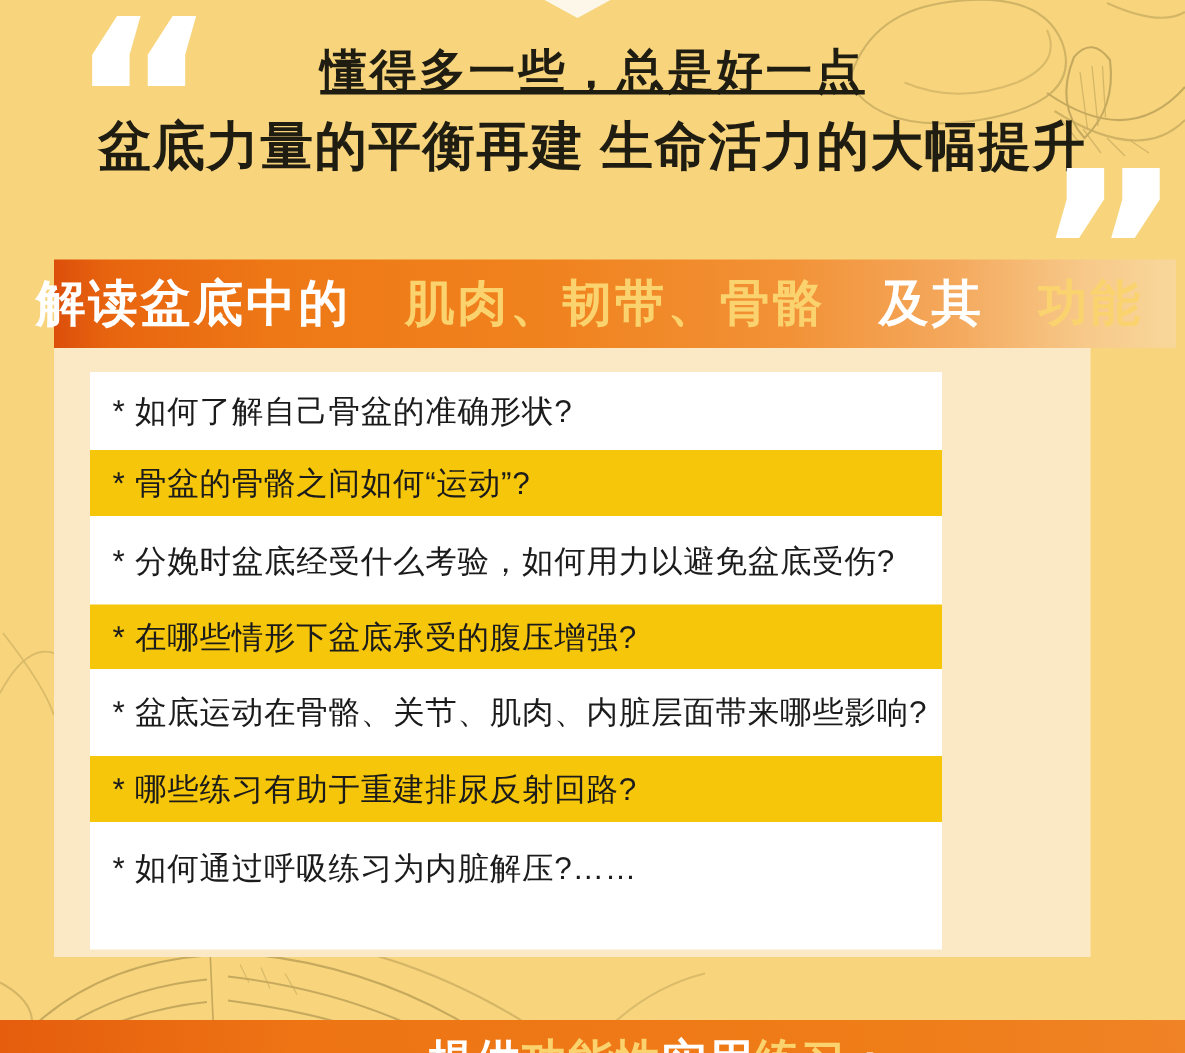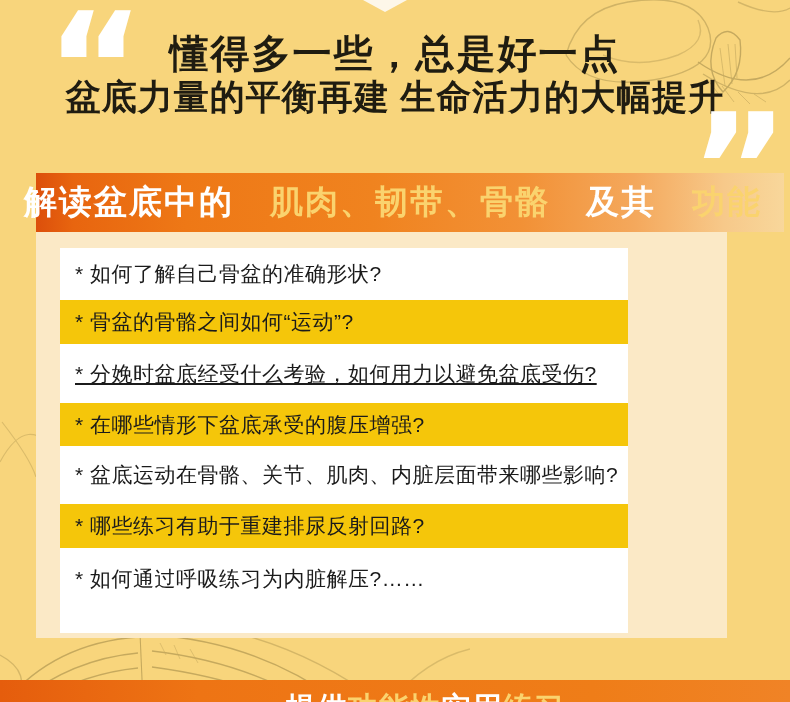--- a/index.html
+++ b/index.html
@@ -11,21 +11,21 @@
   svg{display:block;}
   .deco{position:absolute;pointer-events:none;}
 
   
   .notch{position:absolute;left:363px;top:0;width:0;height:0;
     border-left:22px solid transparent;border-right:22px solid transparent;
     border-top:12px solid #fdf7e9;}
 
   
   .h1{position:absolute;top:27px;left:0;width:100%;text-align:center;
-    font-size:39px;font-weight:bold;color:#1f1c11;letter-spacing:2px;}
+    font-size:31px;font-weight:bold;color:#1f1c11;letter-spacing:2px;text-decoration:underline;}
   .h2{position:absolute;top:74px;left:0;width:100%;text-align:center;
     font-size:35px;font-weight:bold;color:#1f1c11;letter-spacing:1px;}
 
   .quote-svg{position:absolute;overflow:visible;}
   .quote-svg text{font-family:"DejaVu Sans","Liberation Sans",sans-serif;font-weight:bold;fill:#ffffff;}
 
   
   .top-banner{position:absolute;left:36px;top:173px;width:748px;height:59px;
     background:linear-gradient(90deg,#dc4f0b 0%,#e8650f 5%,#ee7816 20%,#f0831f 45%,#f29136 65%,#f4a85c 80%,#f7c98a 92%,#f8d79b 100%);
     display:flex;align-items:center;justify-content:center;
@@ -34,21 +34,21 @@
   .seg-w{color:#ffffff;}
   .seg-y{color:#fad36e;}
 
   
   .panel{position:absolute;left:36px;top:232px;width:691px;height:406px;background:#fbe9c6;}
   .card{position:absolute;left:60px;top:248px;width:568px;height:385px;background:#ffffff;
     display:flex;flex-direction:column;}
   .row{display:flex;align-items:center;box-sizing:border-box;padding-left:15px;
     font-size:21px;color:#1b1b1b;letter-spacing:0.5px;white-space:nowrap;}
   .row.hl{background:#f5c60a;}
-  .r1{height:52px;} .r2{height:44px;align-items:center;} .r3{height:59px;text-decoration:underline;} .r4{height:43px;}
+  .r1{height:52px;} .r2{height:44px;align-items:center;} .r3{height:59px;} .r4{height:43px;}
   .r5{height:58px;} .r6{height:44px;text-align:center;}
   .r7{height:85px;align-items:flex-start;padding-top:17px;}
 
   
   .bottom-band{position:absolute;left:0;top:680px;width:790px;height:22px;overflow:hidden;
     background:linear-gradient(90deg,#e55d0d 0%,#ee7414 25%,#ef7d18 75%,#f08326 100%);}
   .bb-text{position:absolute;left:286px;top:13px;font-size:30px;font-weight:bold;
     letter-spacing:1px;line-height:1;white-space:nowrap;}
 </style>
 </head>

